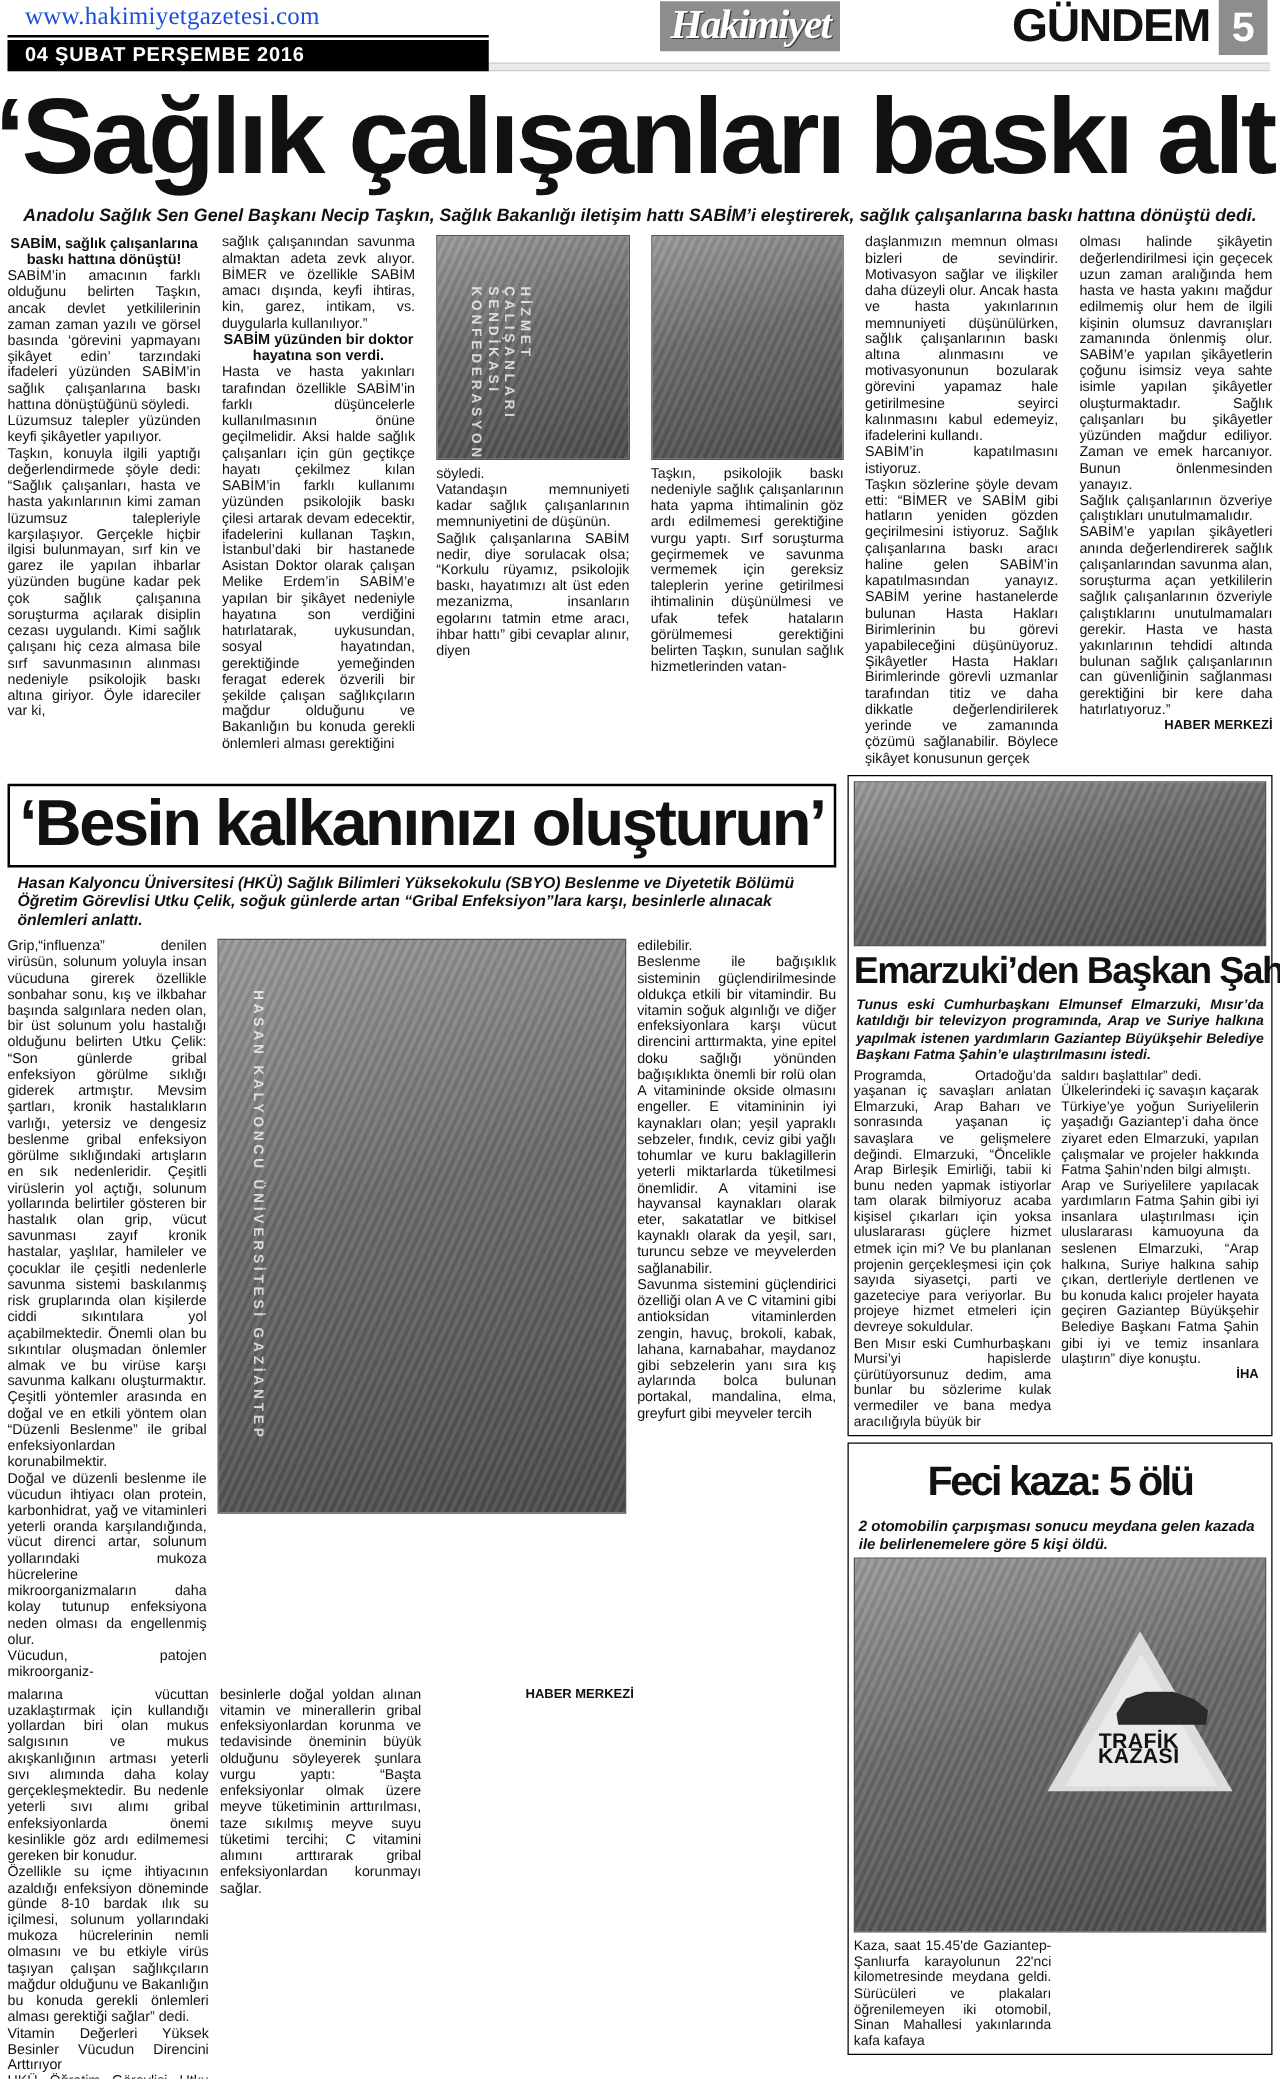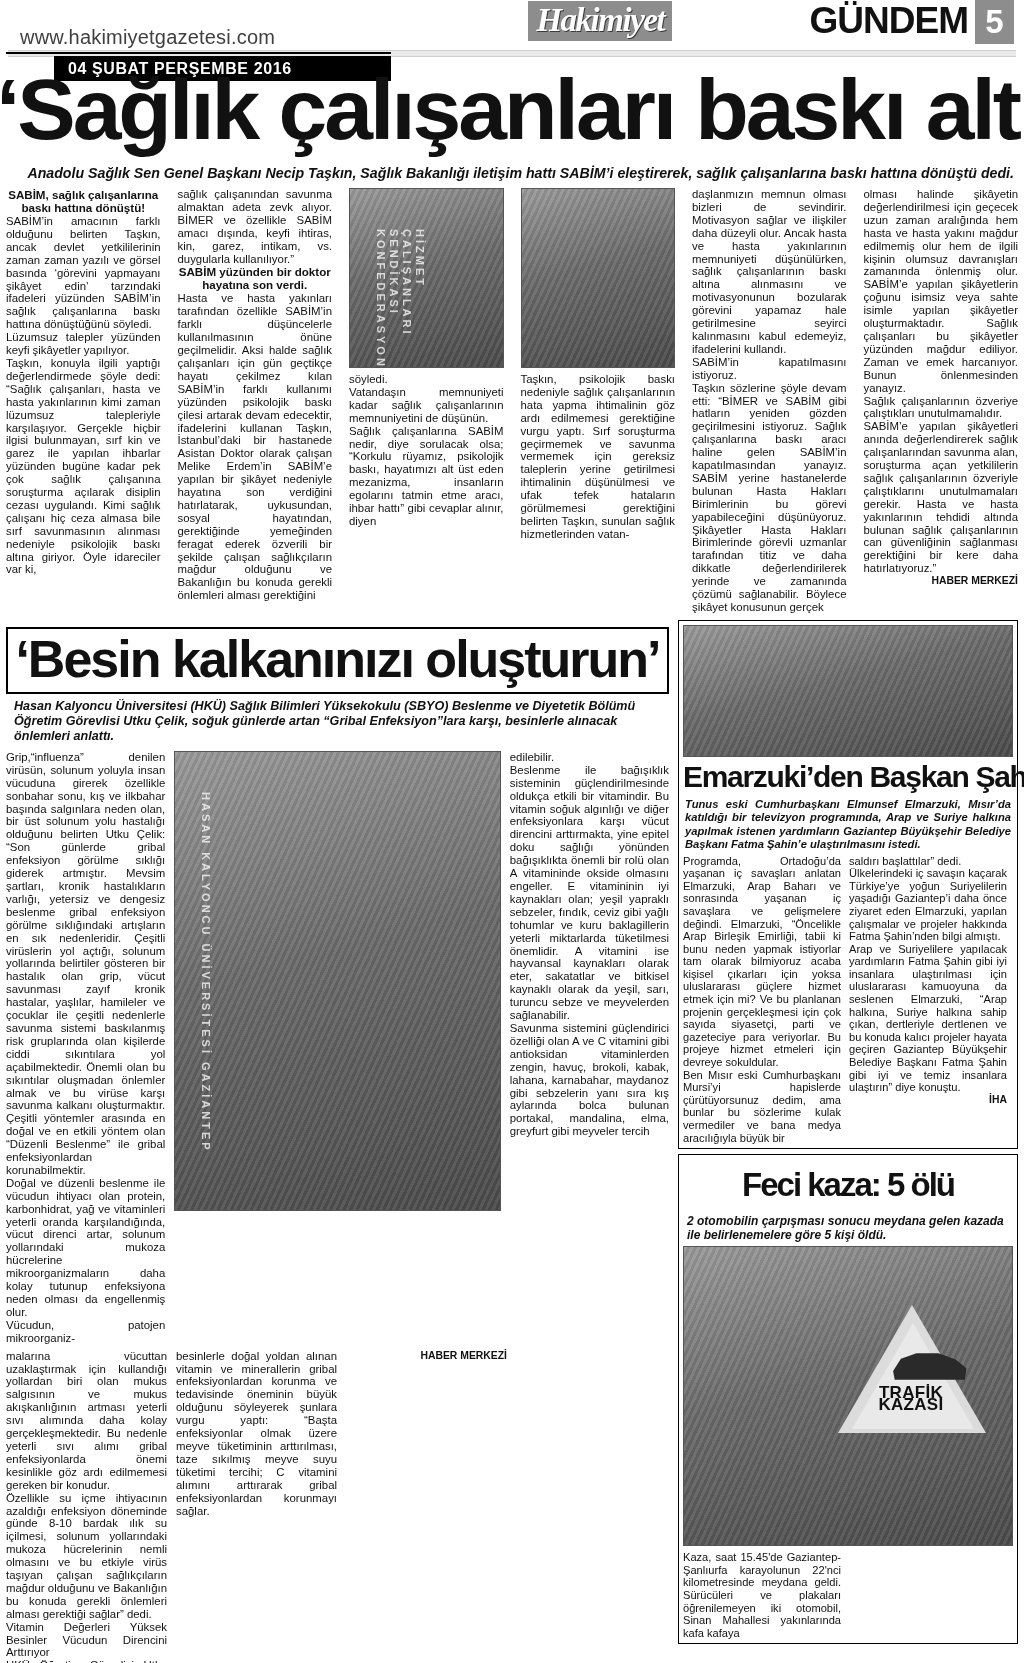--- a/index.html
+++ b/index.html
@@ -17,37 +17,35 @@
   }
   .page { width: 1024px; height: 1663px; position: relative; padding: 0 6px; }
 
   
   .masthead {
     display: flex; align-items: flex-start;
     height: 48px; position: relative;
   }
   .mh-left { width: 385px; }
   .mh-url {
-    font-family: Liberation Sans, sans-serif;
+    font-family: Liberation Serif, serif;
     font-size: 20px;
     letter-spacing: .2px;
     padding: 2px 0 3px 14px;
-    color: #404040;
+    color: #1d4ed8;
     border-bottom: 2px solid #000;
     white-space: nowrap;
-    margin-top: 24px;
   }
   .mh-date {
     background: #000; color: #fff;
     font-size: 16px; font-weight: bold;
     letter-spacing: .6px;
     padding: 4px 0 5px 14px;
     margin-top: 2px;
     height: 25px;
-    margin-left: 48px;
   }
   .mh-mid { flex: 1; display: flex; justify-content: center; align-items: center; }
   .logo-box {
     background: #8d8d8d;
     padding: 2px 8px 4px 8px;
     margin-top: 1px;
   }
   .logo-text {
     font-family: "Liberation Serif", serif;
     font-style: italic; font-weight: bold;
@@ -85,21 +83,21 @@
     letter-spacing: -3px;
     text-align: center;
     margin: 4px 0 0 0;
     white-space: nowrap;
     transform: scaleX(1.02);
   }
   .deck {
     font-family: "Liberation Sans", sans-serif;
     font-style: italic; font-weight: bold;
     font-size: 14.2px;
-    text-align: right;
+    text-align: center;
     margin: 8px 4px 7px 4px;
     white-space: nowrap;
   }
   .cols { display: flex; gap: 17px; }
   .col { font-size: 11.4px; line-height: 12.9px; text-align: justify; }
   .col p { margin: 0; }
   .col .sub {
     text-align: center; font-weight: bold;
     font-size: 11.6px; line-height: 13px;
     margin: 0 0 1px 0;

